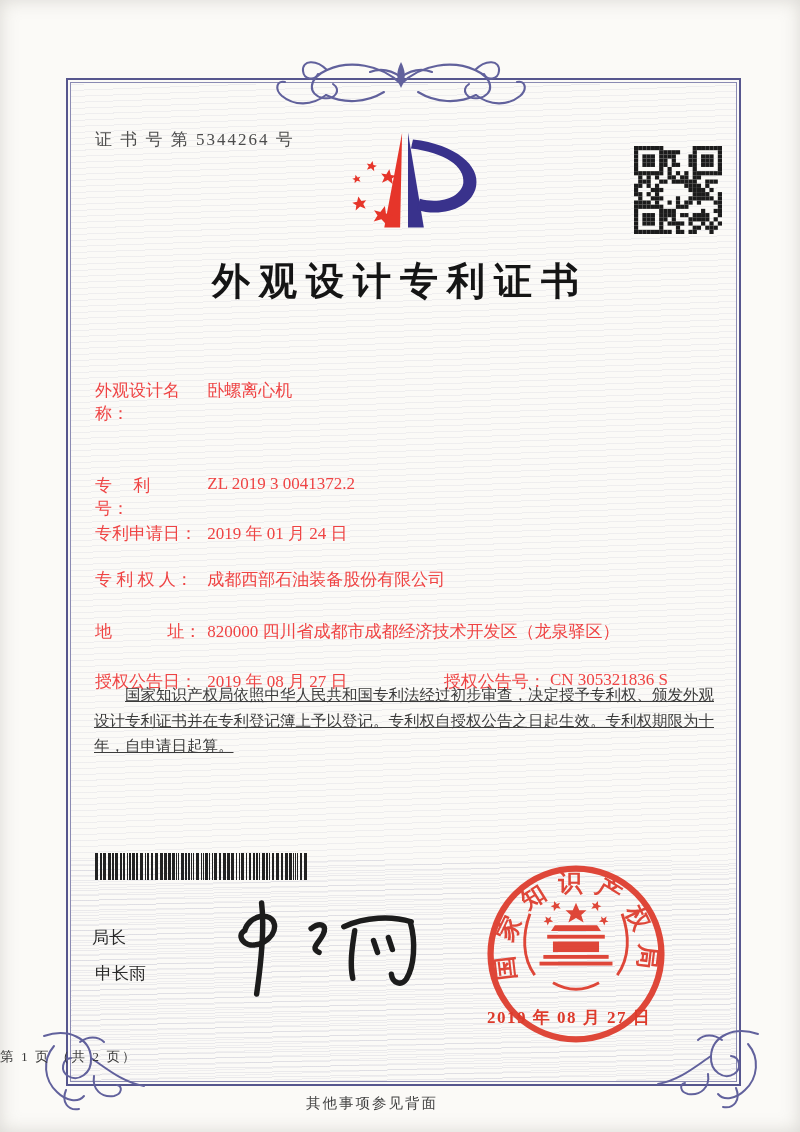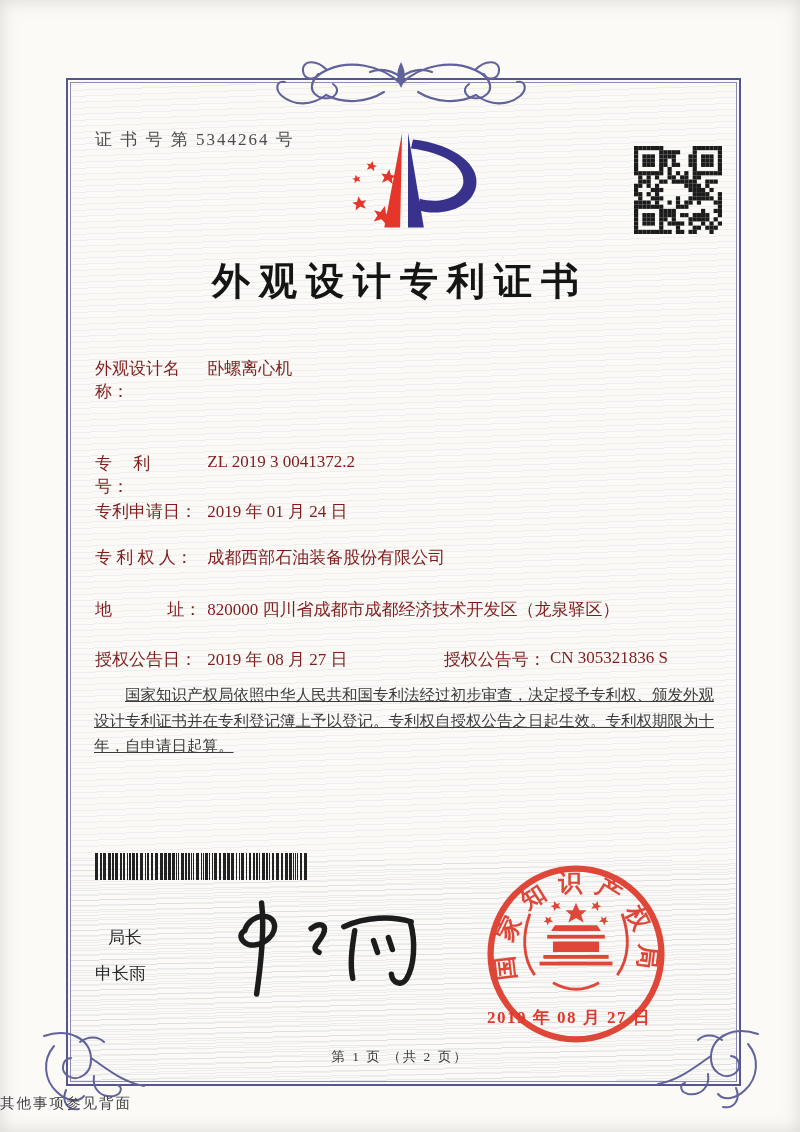--- a/index.html
+++ b/index.html
@@ -22,46 +22,46 @@
   .frame-inner{position:absolute;inset:2px;border:1px solid #8a8ab2;}
   
   .orn{position:absolute;color:#61619c;}
   
   .cert-no{position:absolute;left:95px;top:128px;font-size:17px;letter-spacing:2px;color:#4c4c4c;}
   .logo{position:absolute;left:330px;top:126px;width:158px;height:116px;}
   .qr{position:absolute;left:634px;top:146px;width:88px;height:88px;}
   .title{position:absolute;left:0;top:256px;width:800px;text-align:center;
     font-size:38px;font-weight:700;letter-spacing:9px;color:#151515;}
   
-  .field-row{position:absolute;left:95px;width:625px;font-size:17px;color:#7f1d1d;}
+  .field-row{position:absolute;left:95px;width:625px;font-size:17px;color:#ef4444;margin-top:22px;}
   .flabel{display:inline-block;width:108px;vertical-align:top;}
   .fvalue{display:inline-block;vertical-align:top;}
   .fvalue .line{display:block;line-height:24px;}
   .flabel2{display:inline-block;margin-left:92px;}
   
   .body-text{position:absolute;left:94px;width:620px;font-size:15.5px;line-height:25.5px;
     color:#3c3c3c;text-align:justify;}
   .body-text p{margin:0 0 6px 0;text-indent:2em;text-decoration:underline;}
   
   .barcode{position:absolute;left:95px;top:853px;width:218px;height:27px;display:flex;align-items:stretch;}
   .barcode div{height:100%;}
   
-  .sig-title{position:absolute;left:108px;top:926px;font-size:17px;color:#2b2b2b;
+  .sig-title{position:absolute;left:92px;top:926px;font-size:17px;color:#2b2b2b;
     font-family:"Liberation Sans","DejaVu Sans",sans-serif;}
   .sig-name{position:absolute;left:95px;top:962px;font-size:17px;color:#2b2b2b;
     font-family:"Liberation Sans","DejaVu Sans",sans-serif;}
   .sig-hand{position:absolute;left:215px;top:892px;width:218px;height:115px;}
   
   .seal{position:absolute;left:480px;top:858px;width:192px;height:192px;opacity:.93;}
   .seal-date{position:absolute;left:487px;top:1006px;font-size:17px;font-weight:700;
     color:#dd3a2b;letter-spacing:1.5px;}
   
-  .page-foot{position:absolute;left:0;top:1048px;width:800px;text-align:center;
+  .page-foot{position:absolute;left:0;top:1048px;width:800px;text-align:left;
     font-size:13.5px;letter-spacing:2px;color:#3a3a3a;}
-  .back-note{position:absolute;left:0;top:1094px;width:744px;
+  .back-note{position:absolute;left:0;top:1094px;width:744px;text-align:center;
     font-size:14.5px;letter-spacing:2px;color:#434343;}
 </style>
 </head>
 <body>
 
 <div id="page">
 
   <div class="texture"></div>
   <div class="texture2"></div>
 

